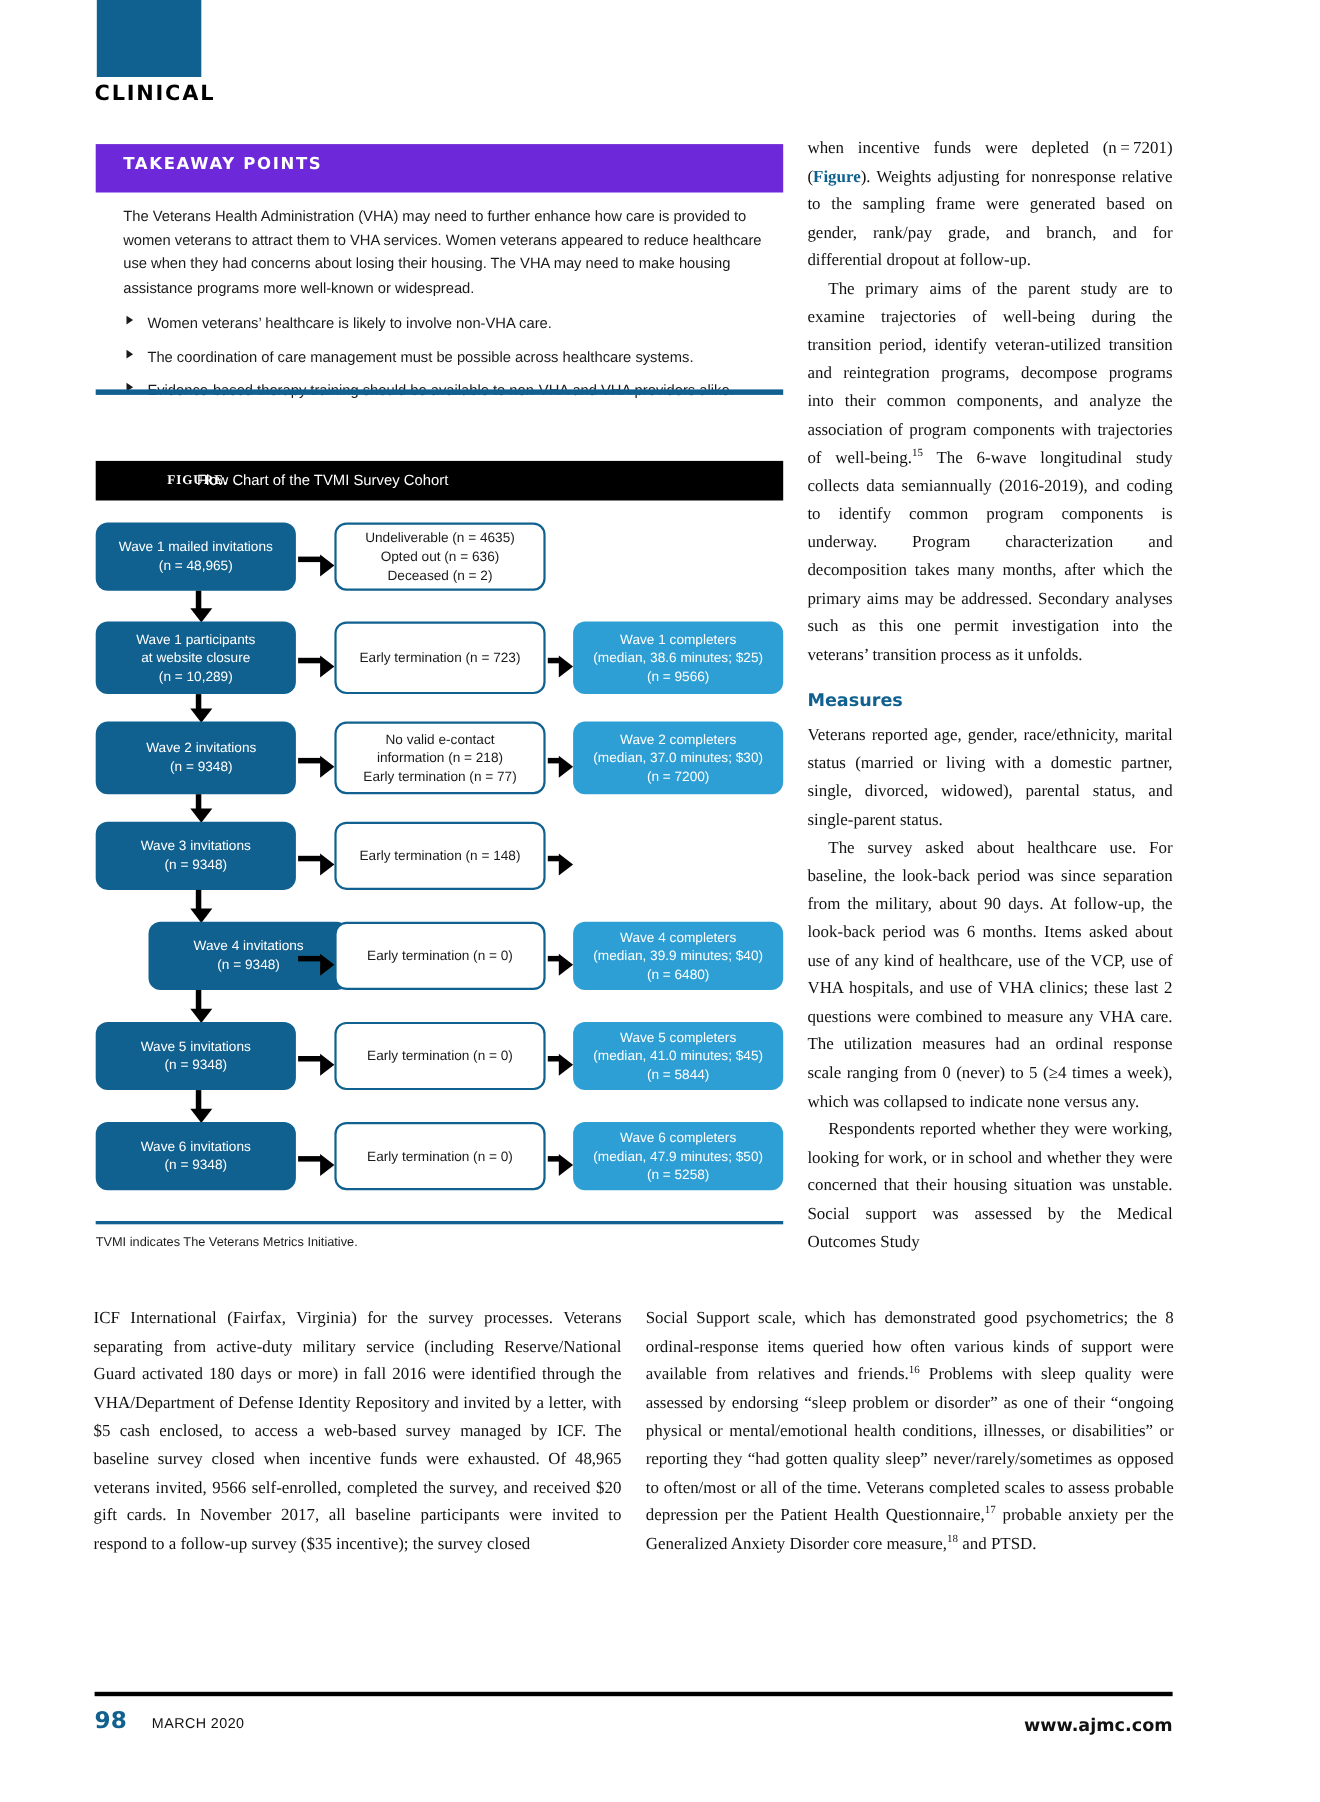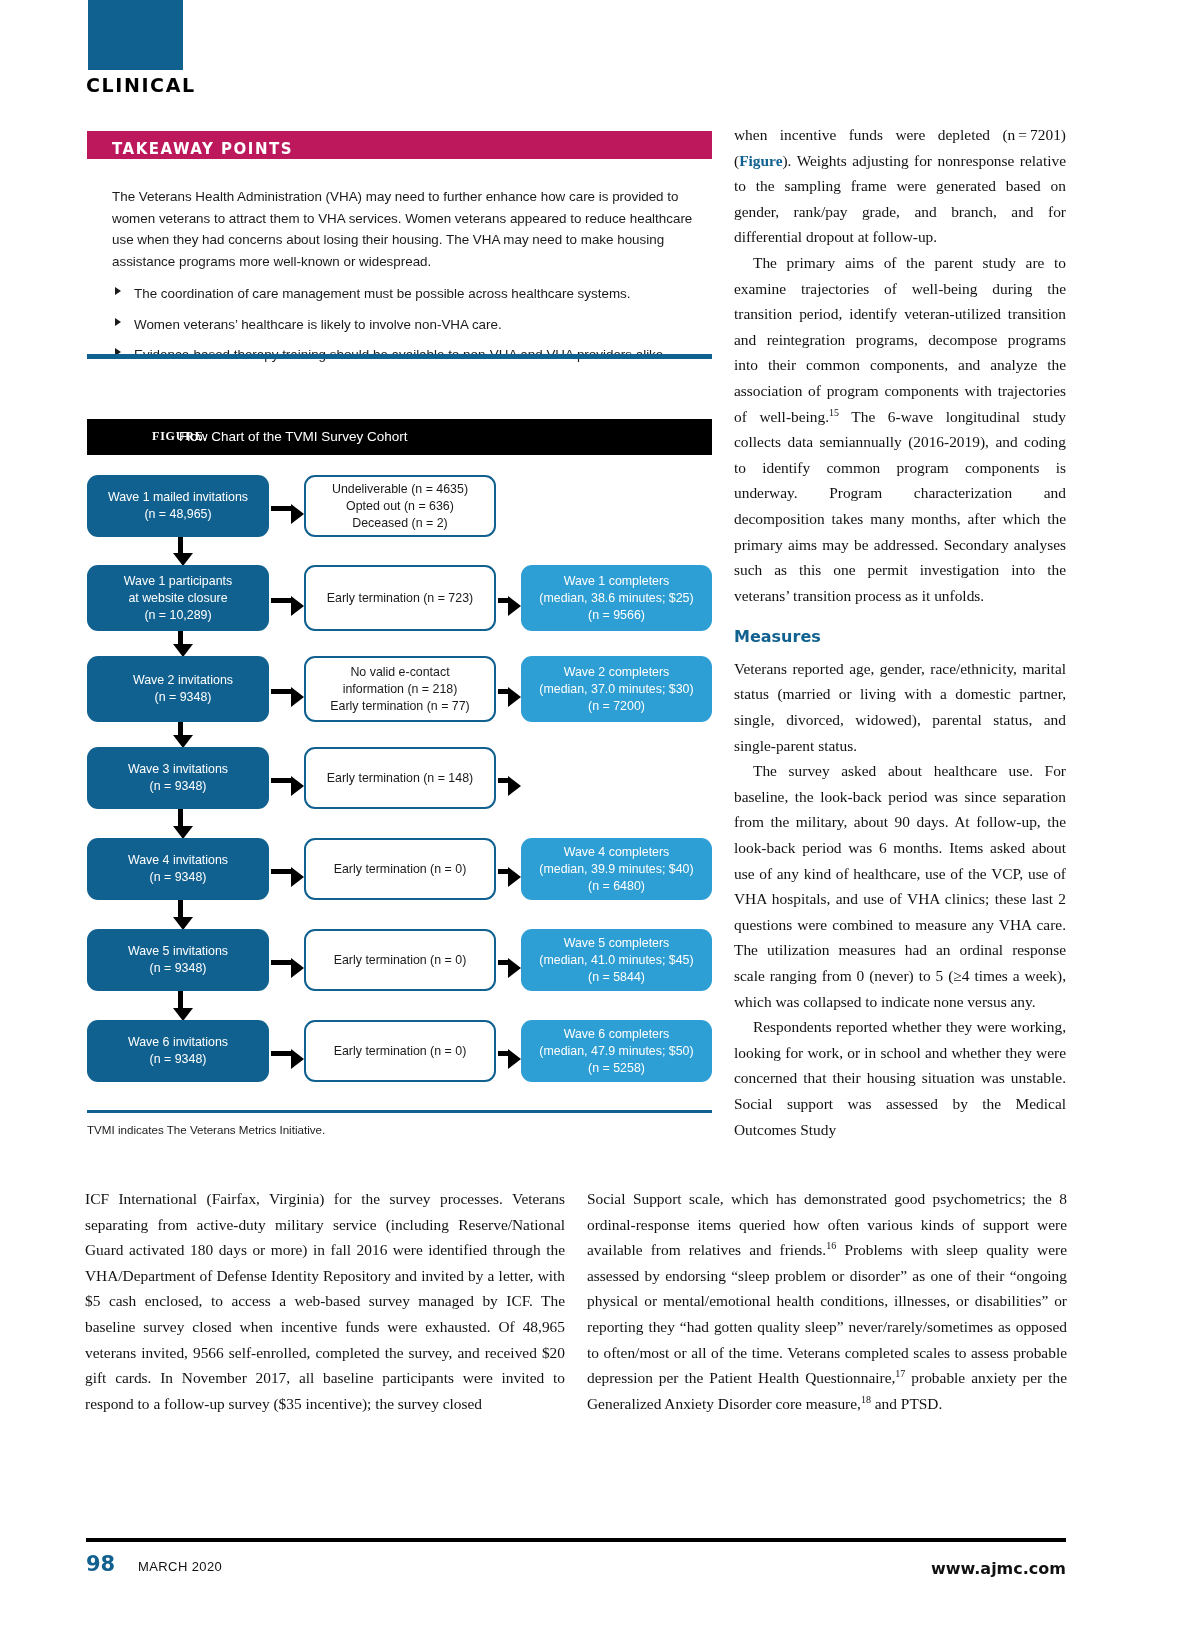--- a/index.html
+++ b/index.html
@@ -16,22 +16,22 @@
     background: #10618f;
   }
   .mast-label {
     position: absolute; left: 86px; top: 74px;
     font-family: "DejaVu Sans", sans-serif;
     font-weight: 700; font-size: 19px; letter-spacing: 1.6px; color: #000;
   }
 
   
   .takeaway-bar {
-    position: absolute; left: 87px; top: 131px; width: 625px; height: 28px;
-    background: #be185d;
+    position: absolute; left: 87px; top: 131px; width: 625px; height: 44px;
+    background: #6d28d9;
   }
   .takeaway-bar span {
     position: absolute; left: 25px; top: 9px;
     color: #fff; font-family: "DejaVu Sans", sans-serif;
     font-weight: 700; font-size: 15px; letter-spacing: 1.5px;
   }
   .takeaway-body {
     position: absolute; left: 112px; top: 186px; width: 585px;
     font-family: "Liberation Sans", sans-serif;
     font-size: 13.4px; line-height: 21.5px; color: #1a1a1a;
@@ -175,25 +175,25 @@
   <div class="mast-block"></div>
   <div class="mast-label">CLINICAL</div>
 
   <div class="takeaway-bar">
     <span>TAKEAWAY POINTS</span>
   </div>
   <div class="takeaway-body">
     <p class="lead">The Veterans Health Administration (VHA) may need to further enhance how care is provided to women veterans to attract them to VHA services. Women veterans appeared to reduce healthcare use when they had concerns about losing their housing. The VHA may need to make housing assistance programs more well-known or widespread.</p>
     <div class="tk-item">
       <span class="tk-arrow"></span>
-      <span>The coordination of care management must be possible across healthcare systems.</span>
+      <span>Women veterans’ healthcare is likely to involve non-VHA care.</span>
     </div>
     <div class="tk-item">
       <span class="tk-arrow"></span>
-      <span>Women veterans’ healthcare is likely to involve non-VHA care.</span>
+      <span>The coordination of care management must be possible across healthcare systems.</span>
     </div>
     <div class="tk-item">
       <span class="tk-arrow"></span>
       <span>Evidence-based therapy training should be available to non-VHA and VHA providers alike.</span>
     </div>
   </div>
   <div class="rule-thick"></div>
 
   <div class="fig-bar">
     <span class="fig-word">FIGURE.</span>
@@ -248,21 +248,21 @@
       <div class="node dark col-a" style="top: 277px; height: 62px;">
         <span style="white-space: pre-line;">Wave 3 invitations
 (n = 9348)</span>
       </div>
       <div class="node open col-b" style="top: 277px; height: 62px;">
         <span style="white-space: pre-line;">Early termination (n = 148)</span>
       </div>
       <div class="arrow-h" style="left: 184px; width: 21px; top: 308px;"></div>
       <div class="arrow-h" style="left: 411px; width: 11px; top: 308px;"></div>
       <div class="arrow-v" style="left: 91px; top: 339px; height: 18px;"></div>
-      <div class="node dark col-a" style="top: 368px; height: 62px;">
+      <div class="node dark col-a" style="top: 368px; height: 62px; margin-left: 48px;">
         <span style="white-space: pre-line;">Wave 4 invitations
 (n = 9348)</span>
       </div>
       <div class="node open col-b" style="top: 368px; height: 62px;">
         <span style="white-space: pre-line;">Early termination (n = 0)</span>
       </div>
       <div class="node mid col-c" style="top: 368px; height: 62px;">
         <span style="white-space: pre-line;">Wave 4 completers
 (median, 39.9 minutes; $40)
 (n = 6480)</span>

